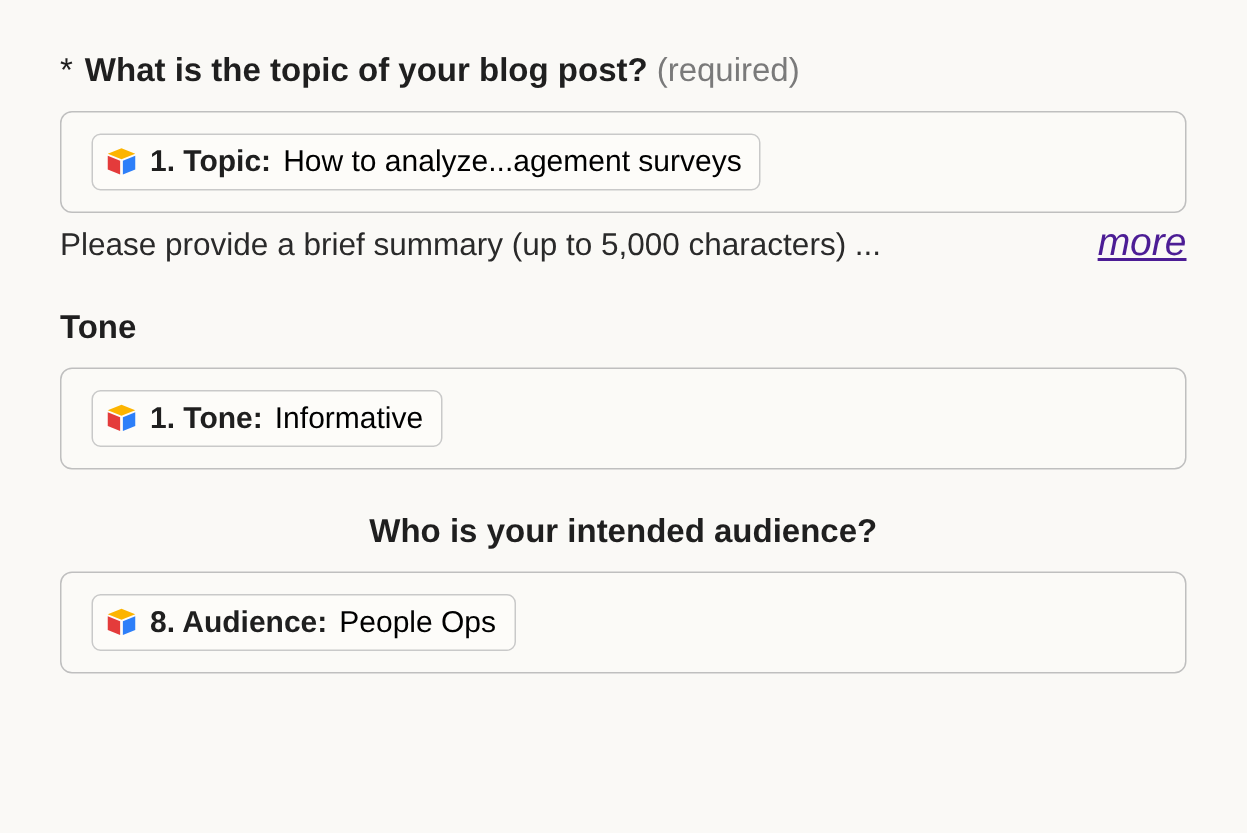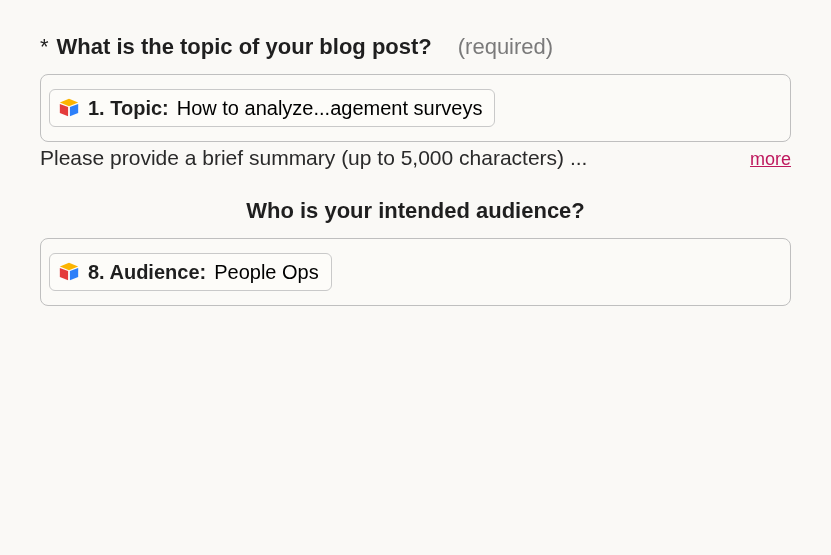--- a/index.html
+++ b/index.html
@@ -31,27 +31,27 @@
     font-weight: 400;
     margin-right: 2px;
   }
   .field-label .label-text {
     font-weight: 700;
     text-align: center;
   }
   .field-label .required {
     font-weight: 400;
     color: #7a7a7a;
-    margin-left: 20px;
+    margin-left: 0;
   }
   .input-box {
     border: 1px solid #bfbfbf;
     border-radius: 8px;
     background: #fbfaf7;
-    padding: 14px 8px;
+    padding: 14px 20px;
     min-height: 62px;
     display: flex;
     align-items: center;
   }
   .token {
     display: inline-flex;
     align-items: center;
     border: 1px solid #c9c9c9;
     border-radius: 6px;
     background: #fdfcf9;
@@ -80,25 +80,26 @@
     align-items: baseline;
     justify-content: space-between;
     margin-top: 4px;
     font-size: 21px;
     color: #333;
   }
   .help-text {
     color: #2a2a2a;
   }
   .more-link {
-    color: #be185d;
+    color: #4c1d95;
     text-decoration: underline;
     cursor: pointer;
-    font-size: 18px;
+    font-size: 26px;
     margin-left: 20px;
+    font-style: italic;
   }
   .section-label {
     font-size: 22px;
     font-weight: 700;
     color: #1f1f1f;
     margin-bottom: 14px;
   }
 </style>
 </head>
 <body>
@@ -121,20 +122,34 @@
         <span class="token-label">1. Topic:</span>
         <span class="token-value">How to analyze...agement surveys</span>
       </span>
     </div>
     <div class="help-row">
       <span class="help-text">Please provide a brief summary (up to 5,000 characters) ...</span>
       <span class="more-link">more</span>
     </div>
   </div>
 
+  <div class="field">
+    <div class="section-label">Tone</div>
+    <div class="input-box">
+      <span class="token">
+        <svg class="token-icon" viewBox="0 0 24 24">
+          <polygon points="12,2 22,6 12,10 2,6" fill="#fcb400"></polygon>
+          <polygon points="2,7.5 11,11 11,21 2,17.5" fill="#e43b3b"></polygon>
+          <polygon points="22,7.5 13,11 13,21 22,17.5" fill="#2d7ff9"></polygon>
+        </svg>
+        <span class="token-label">1. Tone:</span>
+        <span class="token-value">Informative</span>
+      </span>
+    </div>
+  </div>
 
   <div class="field" style="margin-bottom:0;text-align:center;">
     <div class="section-label">Who is your intended audience?</div>
     <div class="input-box">
       <span class="token">
         <svg class="token-icon" viewBox="0 0 24 24">
           <polygon points="12,2 22,6 12,10 2,6" fill="#fcb400"></polygon>
           <polygon points="2,7.5 11,11 11,21 2,17.5" fill="#e43b3b"></polygon>
           <polygon points="22,7.5 13,11 13,21 22,17.5" fill="#2d7ff9"></polygon>
         </svg>

